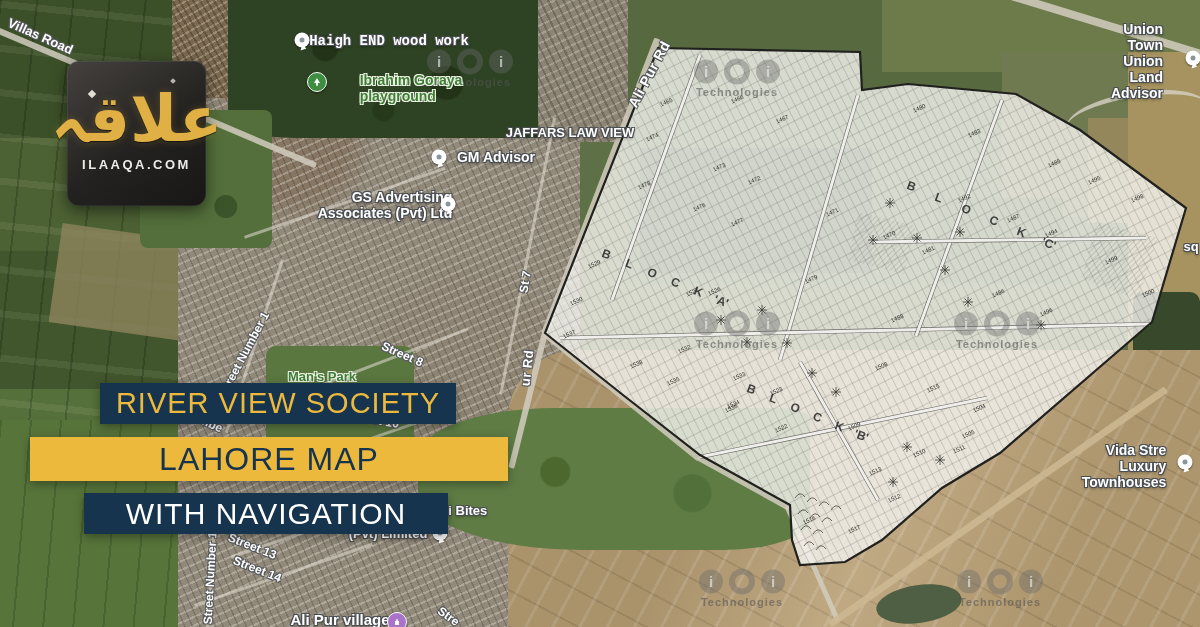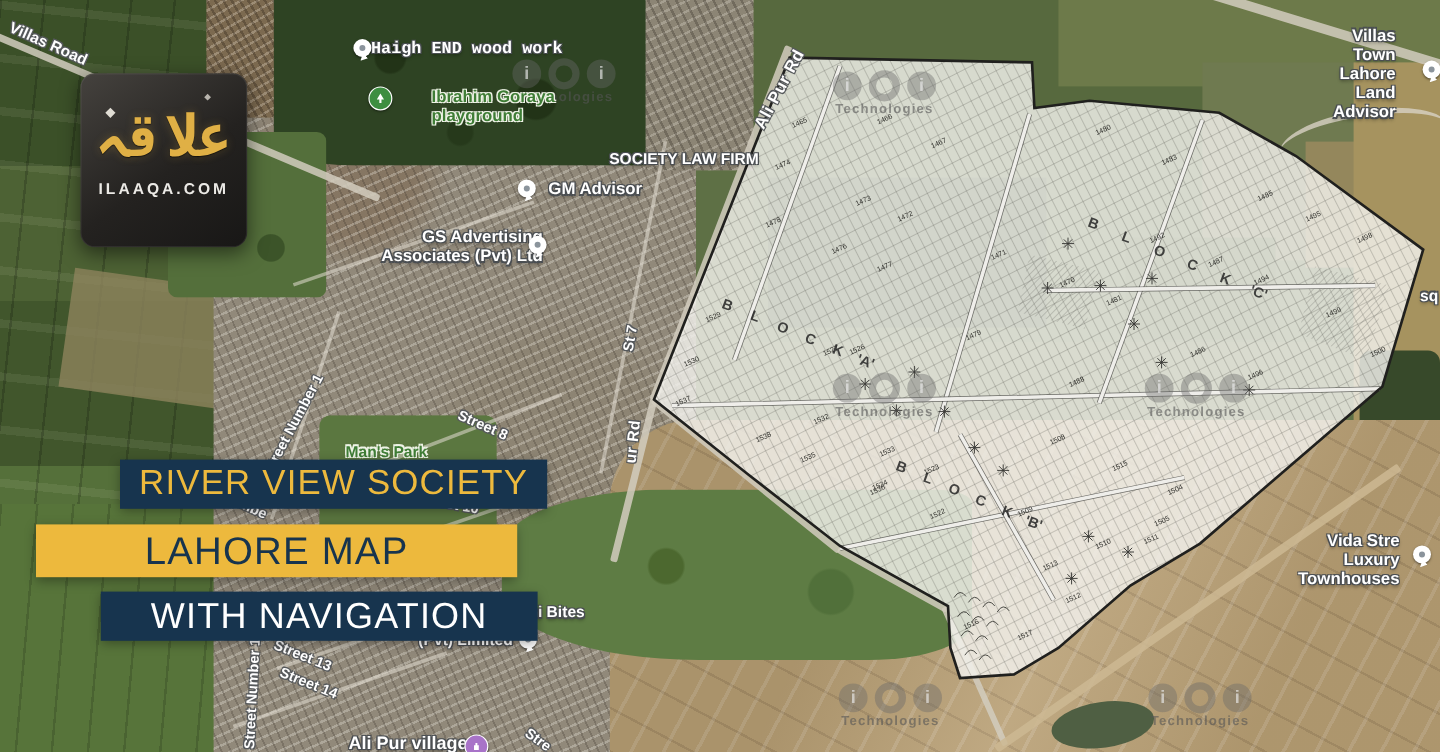--- a/index.html
+++ b/index.html
@@ -89,31 +89,31 @@
     transform:rotate(45deg);clip-path:polygon(0 0,100% 0,50% 100%);}
   .pin-green,.pin-purple{width:18px;height:18px;border-radius:50%;border:1.5px solid #fff;
     display:flex;align-items:center;justify-content:center;box-shadow:0 1px 2px rgba(0,0,0,.5);}
   .pin-green{background:#3e8e41;}
   .pin-purple{background:#a873c8;}
   
   .logo-card{position:absolute;left:67px;top:61px;width:139px;height:145px;z-index:60;border-radius:12px;
     background:linear-gradient(145deg,#45423e,#242220 55%,#181716);
     box-shadow:0 5px 16px rgba(0,0,0,.5), inset 0 0 0 1px rgba(255,255,255,.07);
     display:flex;flex-direction:column;align-items:center;justify-content:center;}
-  .logo-arabic{direction:rtl;font-size:48px;line-height:.95;color:#e0b045;font-weight:bold;
-    text-shadow:0 1px 1px rgba(0,0,0,.6),0 0 8px rgba(224,176,69,.25);margin-top:-6px;font-family:Liberation Mono, monospace;}
+  .logo-arabic{direction:rtl;font-size:64px;line-height:.95;color:#e0b045;font-weight:bold;
+    text-shadow:0 1px 1px rgba(0,0,0,.6),0 0 8px rgba(224,176,69,.25);margin-top:-6px;}
   .logo-domain{font-size:13px;font-weight:bold;color:#eceae6;letter-spacing:2.5px;margin-top:8px;}
   .sparkle{position:absolute;width:6px;height:6px;background:#f3efe6;transform:rotate(45deg);opacity:.9;}
   .sp1{left:22px;top:30px;}
   .sp2{left:104px;top:18px;width:4px;height:4px;opacity:.7;}
   
   .banner{position:absolute;z-index:60;display:flex;align-items:center;justify-content:center;
     box-shadow:0 3px 9px rgba(0,0,0,.35);font-weight:normal;letter-spacing:1px;}
   .banner1{left:100px;top:383px;width:356px;height:41px;background:#17344e;color:#edb93d;font-size:29px;}
-  .banner2{left:30px;top:437px;width:401px;height:44px;background:#edb93d;color:#17344e;font-size:32px;}
+  .banner2{left:30px;top:437px;width:478px;height:44px;background:#edb93d;color:#17344e;font-size:32px;}
   .banner3{left:84px;top:493px;width:364px;height:41px;background:#17344e;color:#ffffff;font-size:30px;}
 </style>
 </head>
 <body>
 
 <div class="canvas">
 
   <div class="bg">
     <div class="bg-base"></div>
     <div class="farm-left"></div>
@@ -286,25 +286,25 @@
       <div class="wm" style="left: 737px; top: 330px;"><span class="wm-c">i</span><span class="wm-c wm-ring"></span><span class="wm-c">i</span><div class="wm-t">Technologies</div></div>
       <div class="wm" style="left: 997px; top: 330px;"><span class="wm-c">i</span><span class="wm-c wm-ring"></span><span class="wm-c">i</span><div class="wm-t">Technologies</div></div>
       <div class="wm" style="left: 742px; top: 588px;"><span class="wm-c">i</span><span class="wm-c wm-ring"></span><span class="wm-c">i</span><div class="wm-t">Technologies</div></div>
       <div class="wm" style="left: 1000px; top: 588px;"><span class="wm-c">i</span><span class="wm-c wm-ring"></span><span class="wm-c">i</span><div class="wm-t">Technologies</div></div>
     </div>
   <div id="labels">
       <div class="maplabel road" style="left: 40px; top: 37px; font-size: 13px; transform: translate(-50%, -50%) rotate(24deg);">Villas Road</div>
       <div class="maplabel poi" style="left: 389px; top: 41px; font-size: 14px; transform: translate(-50%, -50%) rotate(0deg); font-family: Liberation Mono, monospace;">Haigh END wood work</div>
       <div class="maplabel park al-left" style="left: 381px; top: 88px; font-size: 14px; transform: translate(-50%, -50%) rotate(0deg);">Ibrahim Goraya
 playground</div>
-      <div class="maplabel poi" style="left: 570px; top: 133px; font-size: 13px; transform: translate(-50%, -50%) rotate(0deg);">SOCIETY LAW FIRM</div>
+      <div class="maplabel poi" style="left: 570px; top: 133px; font-size: 13px; transform: translate(-50%, -50%) rotate(0deg);">JAFFARS LAW VIEW</div>
       <div class="maplabel poi" style="left: 496px; top: 157px; font-size: 14px; transform: translate(-50%, -50%) rotate(0deg);">GM Advisor</div>
       <div class="maplabel poi al-right" style="left: 385px; top: 205px; font-size: 14px; transform: translate(-50%, -50%) rotate(0deg);">GS Advertising
 Associates (Pvt) Ltd</div>
-      <div class="maplabel poi al-right" style="left: 1126px; top: 61px; font-size: 14px; transform: translate(-50%, -50%) rotate(0deg);">Villas Town Lahore
+      <div class="maplabel poi al-right" style="left: 1126px; top: 61px; font-size: 14px; transform: translate(-50%, -50%) rotate(0deg);">Union Town Union
 Land Advisor</div>
       <div class="maplabel road-major" style="left: 649px; top: 74px; font-size: 14px; transform: translate(-50%, -50%) rotate(-62deg);">Ali Pur Rd</div>
       <div class="maplabel road" style="left: 526px; top: 282px; font-size: 12px; transform: translate(-50%, -50%) rotate(-80deg);">St 7</div>
       <div class="maplabel road-major" style="left: 528px; top: 368px; font-size: 13px; transform: translate(-50%, -50%) rotate(-84deg);">ur Rd</div>
       <div class="maplabel road" style="left: 402px; top: 355px; font-size: 12px; transform: translate(-50%, -50%) rotate(24deg);">Street 8</div>
       <div class="maplabel road" style="left: 245px; top: 354px; font-size: 12px; transform: translate(-50%, -50%) rotate(-62deg);">Street Number 1</div>
       <div class="maplabel park" style="left: 322px; top: 377px; font-size: 13px; transform: translate(-50%, -50%) rotate(0deg);">Man's Park</div>
       <div class="maplabel road" style="left: 207px; top: 423px; font-size: 12px; transform: translate(-50%, -50%) rotate(25deg);">umbe</div>
       <div class="maplabel road" style="left: 382px; top: 422px; font-size: 12px; transform: translate(-50%, -50%) rotate(10deg);">eet 10</div>
       <div class="maplabel poi" style="left: 388px; top: 534px; font-size: 13px; transform: translate(-50%, -50%) rotate(0deg);">(Pvt) Limited</div>

